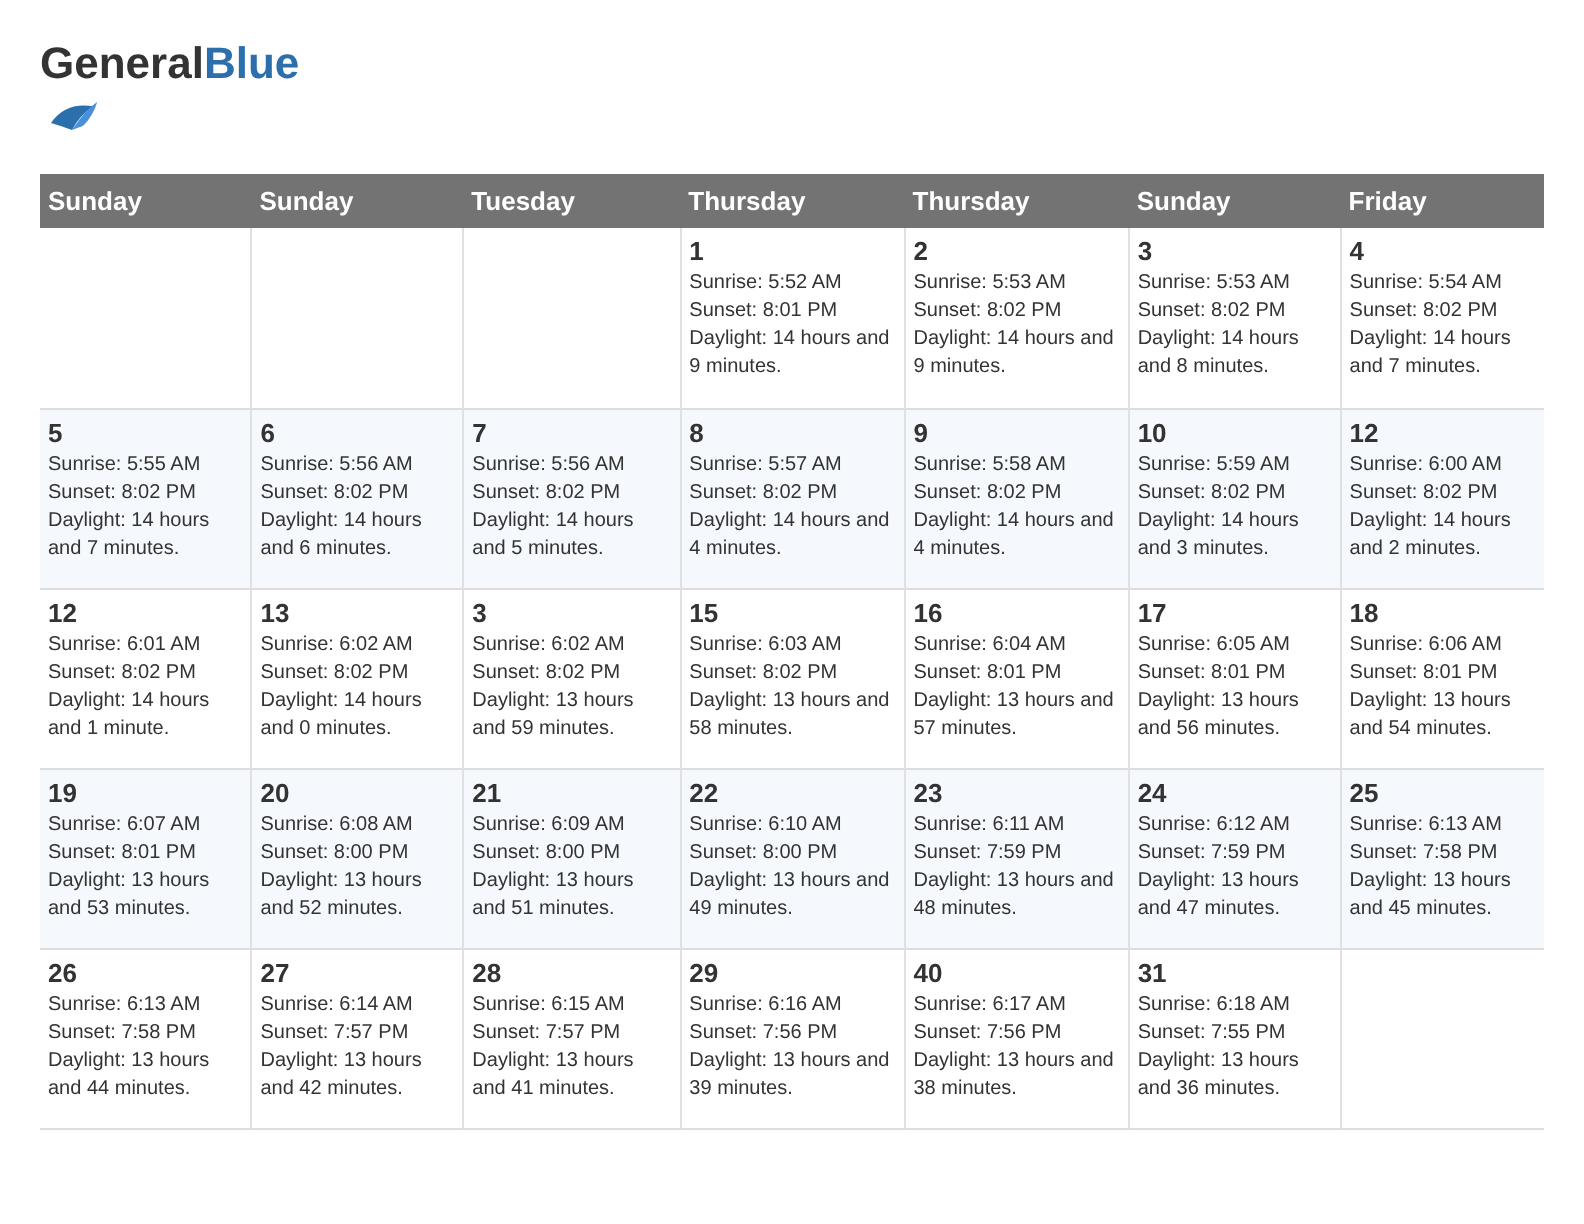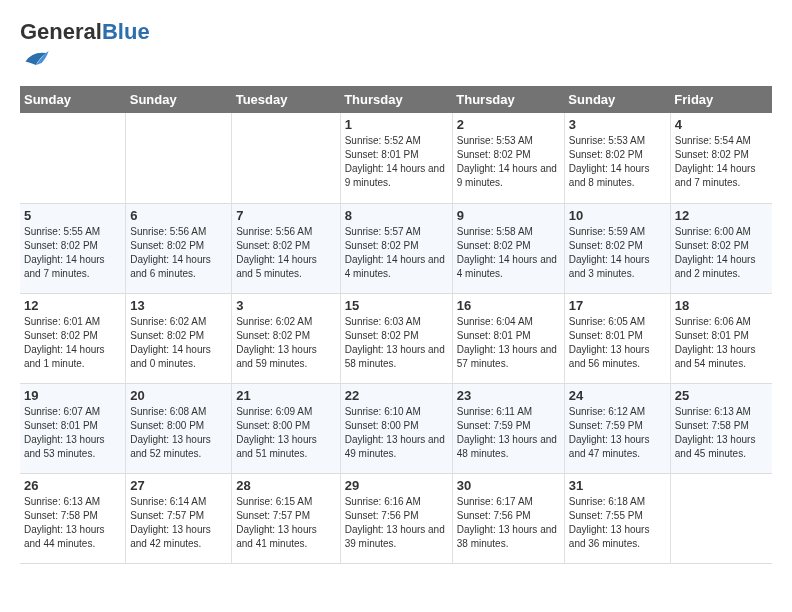--- a/index.html
+++ b/index.html
@@ -239,21 +239,21 @@
         </td>
         <td>
           <div class="day-number">28</div>
           <div class="day-info">Sunrise: 6:15 AM<br>Sunset: 7:57 PM<br>Daylight: 13 hours and 41 minutes.</div>
         </td>
         <td>
           <div class="day-number">29</div>
           <div class="day-info">Sunrise: 6:16 AM<br>Sunset: 7:56 PM<br>Daylight: 13 hours and 39 minutes.</div>
         </td>
         <td>
-          <div class="day-number">30</div>
+          <div class="day-number">40</div>
           <div class="day-info">Sunrise: 6:17 AM<br>Sunset: 7:56 PM<br>Daylight: 13 hours and 38 minutes.</div>
         </td>
         <td>
           <div class="day-number">31</div>
           <div class="day-info">Sunrise: 6:18 AM<br>Sunset: 7:55 PM<br>Daylight: 13 hours and 36 minutes.</div>
         </td>
         <td class="empty"></td>
       </tr>
     </tbody>
 </table>

